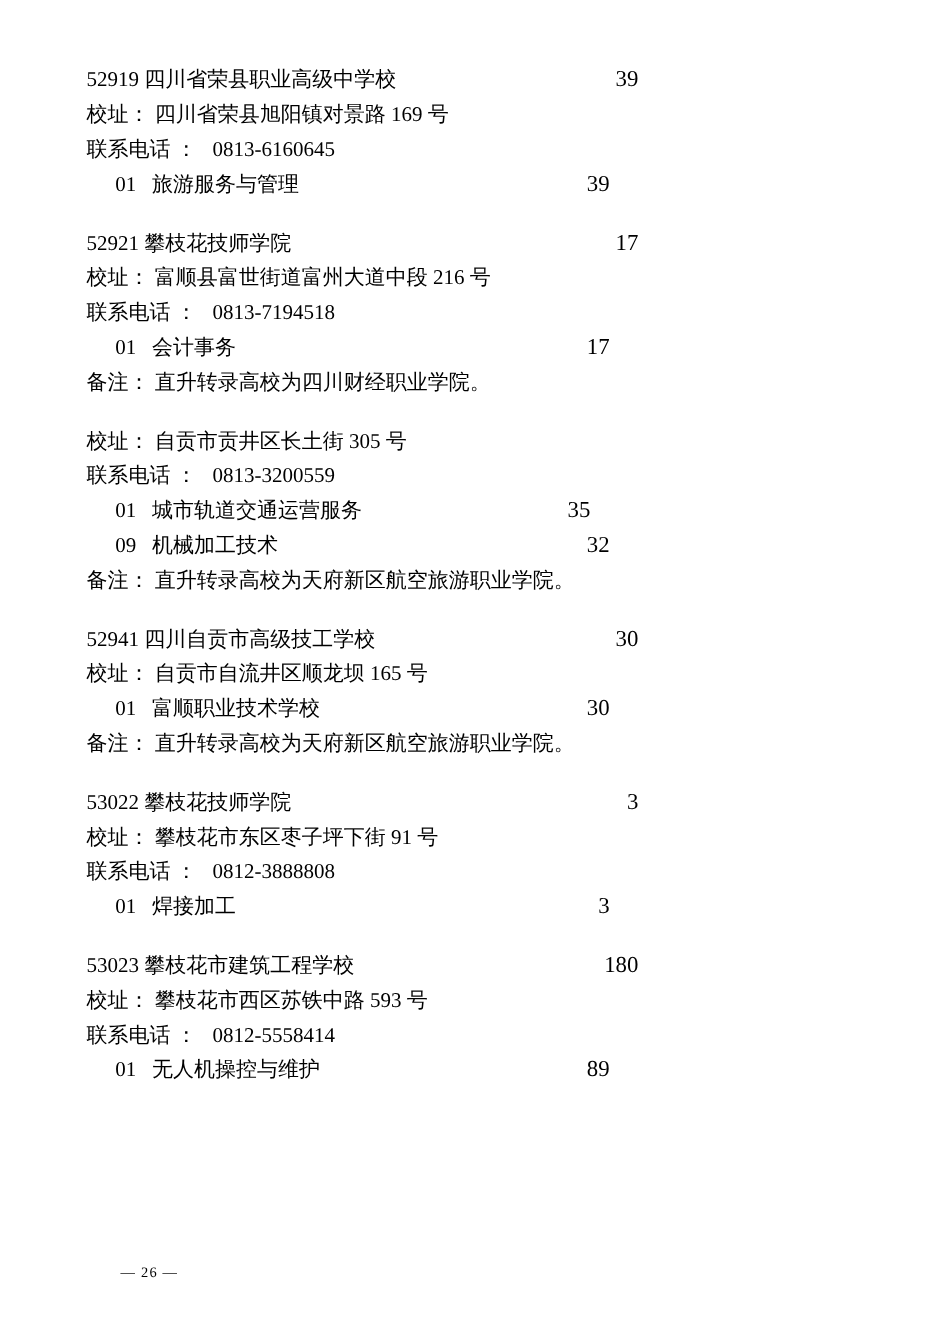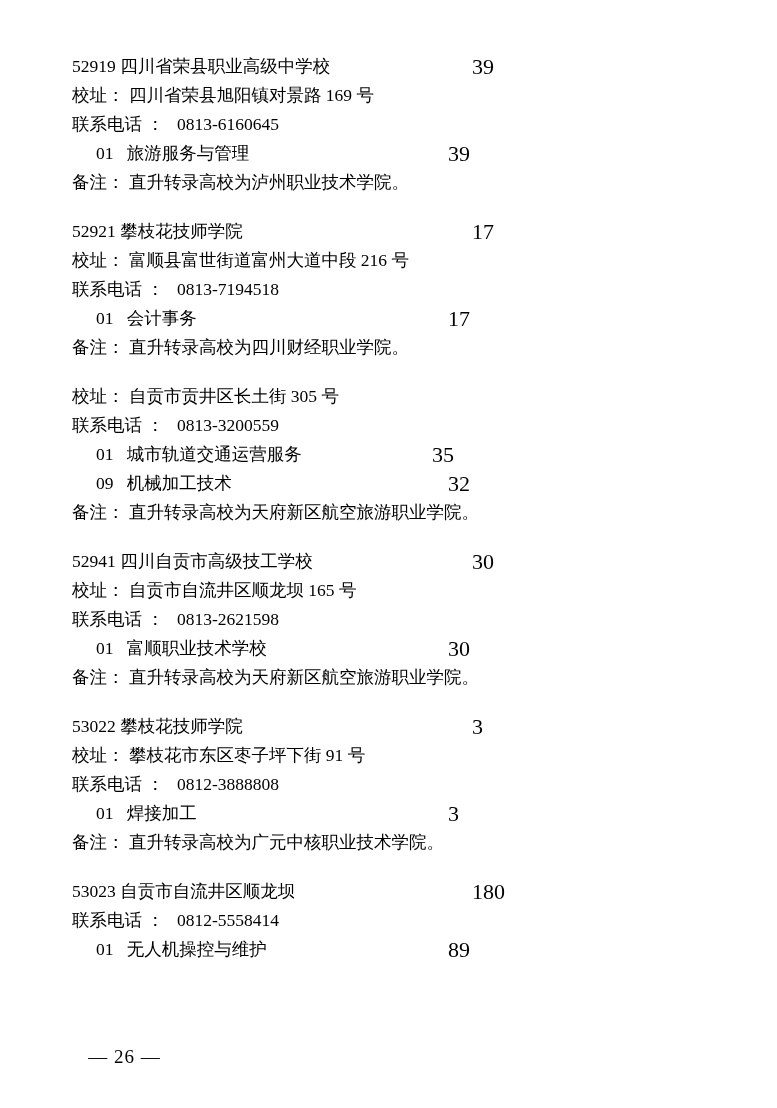--- a/index.html
+++ b/index.html
@@ -31,84 +31,83 @@
     position: relative;
     font-size: 17.5px;
     line-height: 29px;
     white-space: pre;
   }
   .line .txt {
     display: inline;
   }
   .num {
     position: absolute;
-    font-size: 22px;
+    font-size: 19px;
     line-height: 29px;
+    text-align: right;
   }
   
   .indent-major { padding-left: 0px; }
   .indent-prog  { padding-left: 24px; }
 
   .footer {
     position: absolute;
     left: 0;
     bottom: 40px;
     width: 689px;
     text-align: center;
-    font-size: 19px;
+    font-size: 12px;
     font-family: "Liberation Serif", serif;
     letter-spacing: 1px;
   }
   .footer .pgwrap {
     display: inline-block;
     margin-left: -440px;
   }
 </style>
 </head>
 <body>
 
 <div class="page">
   <div id="entries-root">
       <div class="entry">
         <div class="line indent-major"><span class="txt">52919</span> <span class="txt">四川省荣县职业高级中学校</span><span class="num" style="left: 400px; width: 60px;">39</span></div>
         <div class="line indent-major"><span class="txt">校址：</span> <span class="txt">四川省荣县旭阳镇对景路 169 号</span></div>
         <div class="line indent-major"><span class="txt">联系电话 ：</span>   <span class="txt">0813-6160645</span></div>
         <div class="line indent-prog"><span class="txt">01</span>   <span class="txt">旅游服务与管理</span><span class="num" style="left: 376px; width: 60px;">39</span></div>
-        <div class="line indent-major"><span class="txt">备注：</span> <span class="txt">直升转录高校为泸州职业技术学院。</span></div>
       </div>
       <div class="entry">
         <div class="line indent-major"><span class="txt">52921</span> <span class="txt">攀枝花技师学院</span><span class="num" style="left: 400px; width: 60px;">17</span></div>
         <div class="line indent-major"><span class="txt">校址：</span> <span class="txt">富顺县富世街道富州大道中段 216 号</span></div>
         <div class="line indent-major"><span class="txt">联系电话 ：</span>   <span class="txt">0813-7194518</span></div>
         <div class="line indent-prog"><span class="txt">01</span>   <span class="txt">会计事务</span><span class="num" style="left: 376px; width: 60px;">17</span></div>
         <div class="line indent-major"><span class="txt">备注：</span> <span class="txt">直升转录高校为四川财经职业学院。</span></div>
       </div>
       <div class="entry">
         <div class="line indent-major"><span class="txt">校址：</span> <span class="txt">自贡市贡井区长土街 305 号</span></div>
         <div class="line indent-major"><span class="txt">联系电话 ：</span>   <span class="txt">0813-3200559</span></div>
         <div class="line indent-prog"><span class="txt">01</span>   <span class="txt">城市轨道交通运营服务</span><span class="num" style="left: 360px; width: 60px;">35</span></div>
         <div class="line indent-prog"><span class="txt">09</span>   <span class="txt">机械加工技术</span><span class="num" style="left: 376px; width: 60px;">32</span></div>
         <div class="line indent-major"><span class="txt">备注：</span> <span class="txt">直升转录高校为天府新区航空旅游职业学院。</span></div>
       </div>
       <div class="entry">
         <div class="line indent-major"><span class="txt">52941</span> <span class="txt">四川自贡市高级技工学校</span><span class="num" style="left: 400px; width: 60px;">30</span></div>
         <div class="line indent-major"><span class="txt">校址：</span> <span class="txt">自贡市自流井区顺龙坝 165 号</span></div>
-        <div class="line indent-major"><span class="txt">联系电话 ：</span>   <span class="txt">0813-2621598</span></div>
         <div class="line indent-prog"><span class="txt">01</span>   <span class="txt">富顺职业技术学校</span><span class="num" style="left: 376px; width: 60px;">30</span></div>
         <div class="line indent-major"><span class="txt">备注：</span> <span class="txt">直升转录高校为天府新区航空旅游职业学院。</span></div>
       </div>
       <div class="entry">
         <div class="line indent-major"><span class="txt">53022</span> <span class="txt">攀枝花技师学院</span><span class="num" style="left: 400px; width: 60px;">3</span></div>
         <div class="line indent-major"><span class="txt">校址：</span> <span class="txt">攀枝花市东区枣子坪下街 91 号</span></div>
         <div class="line indent-major"><span class="txt">联系电话 ：</span>   <span class="txt">0812-3888808</span></div>
         <div class="line indent-prog"><span class="txt">01</span>   <span class="txt">焊接加工</span><span class="num" style="left: 376px; width: 60px;">3</span></div>
-        <div class="line indent-major"><span class="txt">备注：</span> <span class="txt">直升转录高校为广元中核职业技术学院。</span></div>
       </div>
       <div class="entry">
-        <div class="line indent-major"><span class="txt">53023</span> <span class="txt">自贡市自流井区顺龙坝</span><span class="num" style="left: 400px; width: 60px;">180</span></div>
+        <div class="line indent-major"><span class="txt">53023</span> <span class="txt">攀枝花市建筑工程学校</span><span class="num" style="left: 400px; width: 60px;">180</span></div>
+        <div class="line indent-major"><span class="txt">校址：</span> <span class="txt">攀枝花市西区苏铁中路 593 号</span></div>
         <div class="line indent-major"><span class="txt">联系电话 ：</span>   <span class="txt">0812-5558414</span></div>
         <div class="line indent-prog"><span class="txt">01</span>   <span class="txt">无人机操控与维护</span><span class="num" style="left: 376px; width: 60px;">89</span></div>
       </div>
     </div>
 </div>
 
 <div class="footer">
   <span class="pgwrap">— 26 —</span>
 </div>
 

